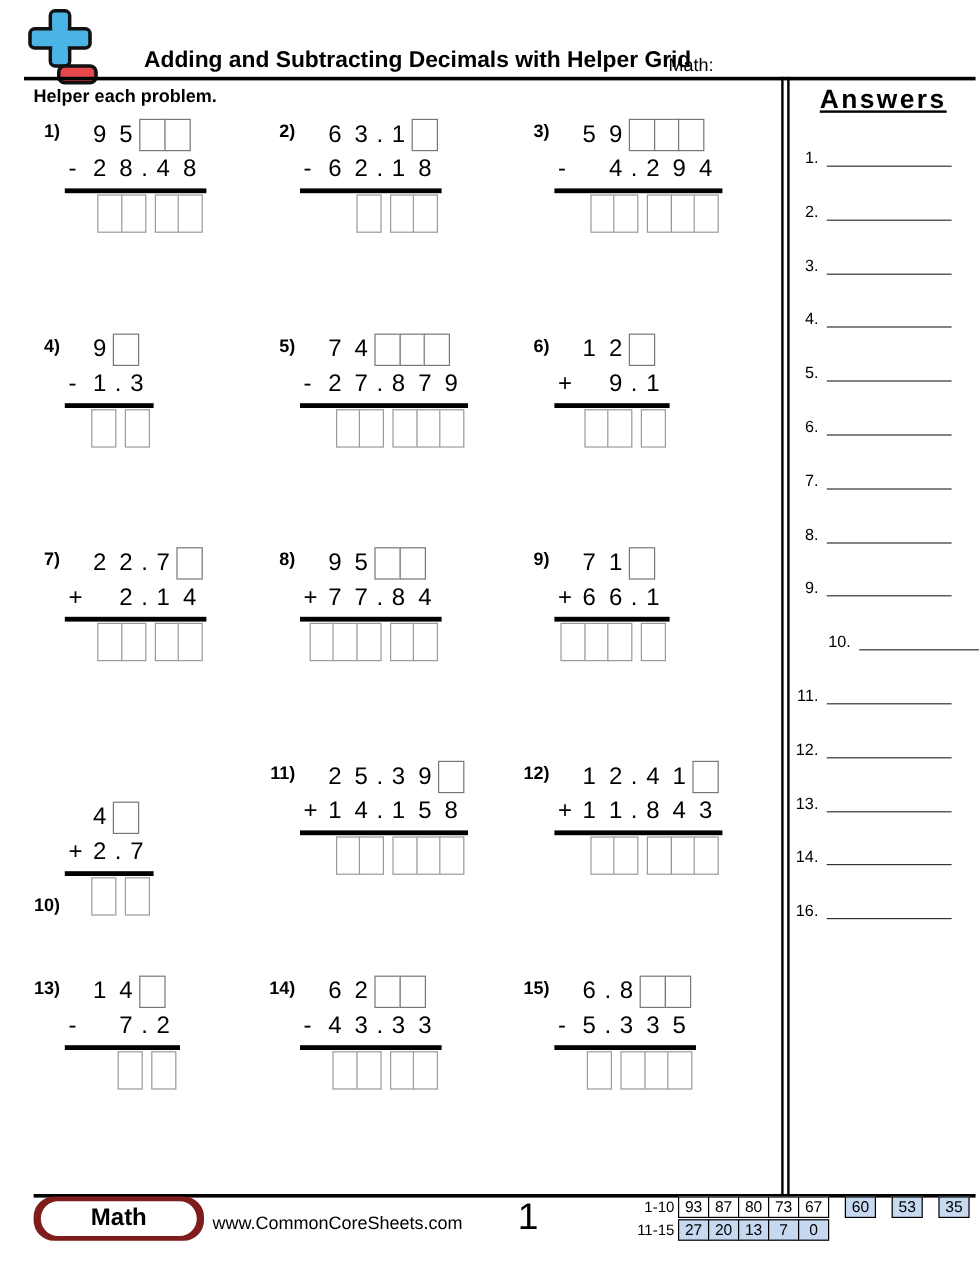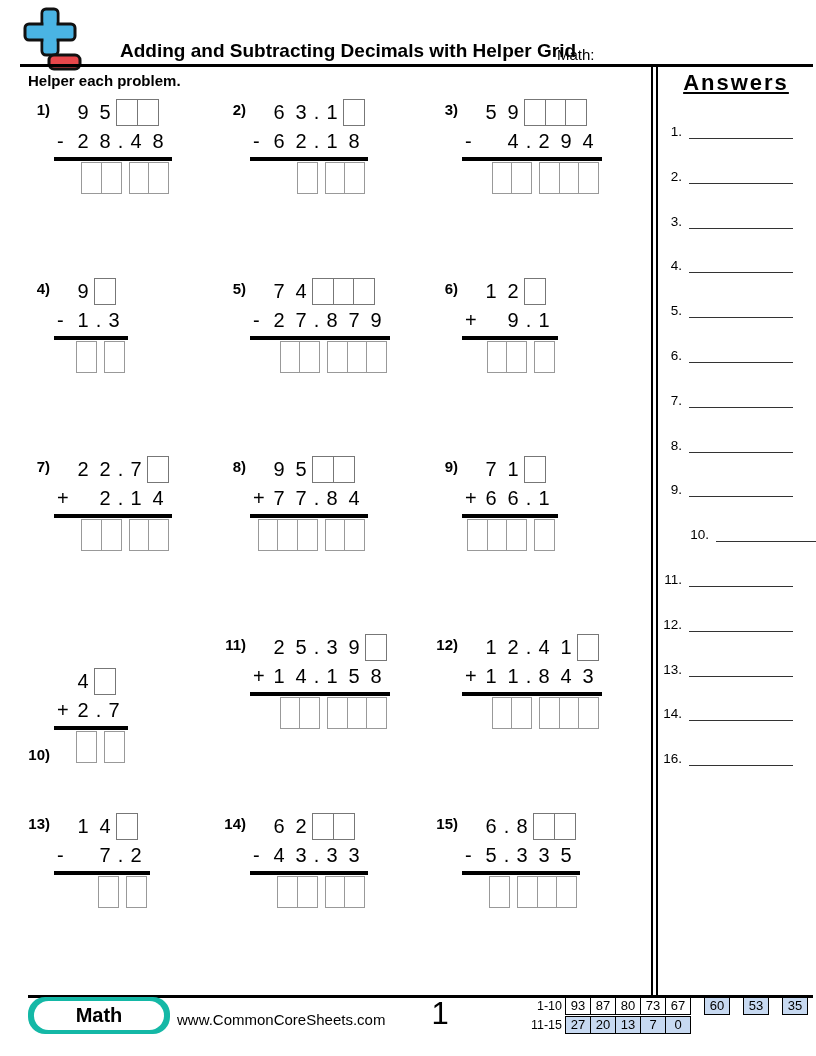--- a/index.html
+++ b/index.html
@@ -31,21 +31,21 @@
   .cellbox{width:20px;height:25px;border:1.5px solid #777;background:#fff;}
   .cellbox+.cellbox{margin-left:-1.5px;}
   .sumline{height:3.5px;background:#000;margin:1px -3px 1px -3px;}
   .ansrow{display:flex;justify-content:flex-end;}
   .abox{width:19px;height:30px;border:1.5px solid #999;background:#fff;}
   .abox+.abox{margin-left:-1.5px;}
   .dgap{width:7px;}
 
   
   .frule{position:absolute;left:28px;top:995px;width:785px;height:2.5px;background:#000;}
-  .badge{position:absolute;left:28px;top:997px;width:142px;height:37px;background:#14b8a6;border-radius:17px;}
+  .badge{position:absolute;left:28px;top:997px;width:142px;height:37px;background:#7f1d1d;border-radius:17px;}
   .pill{position:absolute;left:6px;top:4px;right:6px;bottom:4px;background:#fff;border-radius:15px;display:flex;align-items:center;justify-content:center;font-weight:bold;font-size:20px;}
   .website{position:absolute;left:177px;top:1011px;font-size:15px;}
   .pagenum{position:absolute;left:400px;top:996px;width:80px;text-align:center;font-size:31px;font-weight:400;}
   .scores{position:absolute;left:528px;top:996px;}
   .srow{display:flex;align-items:center;height:19px;}
   .slabel{width:34px;text-align:right;margin-right:3px;font-size:12.5px;}
   .scell{width:24px;height:16px;border:1px solid #000;display:flex;align-items:center;justify-content:center;font-size:13px;background:#fff;}
   .scell.joined{margin-left:-1px;}
   .scell.blue{background:var(--hl,#c7d9f1);}
   .scell.gap{margin-left:13px;}

